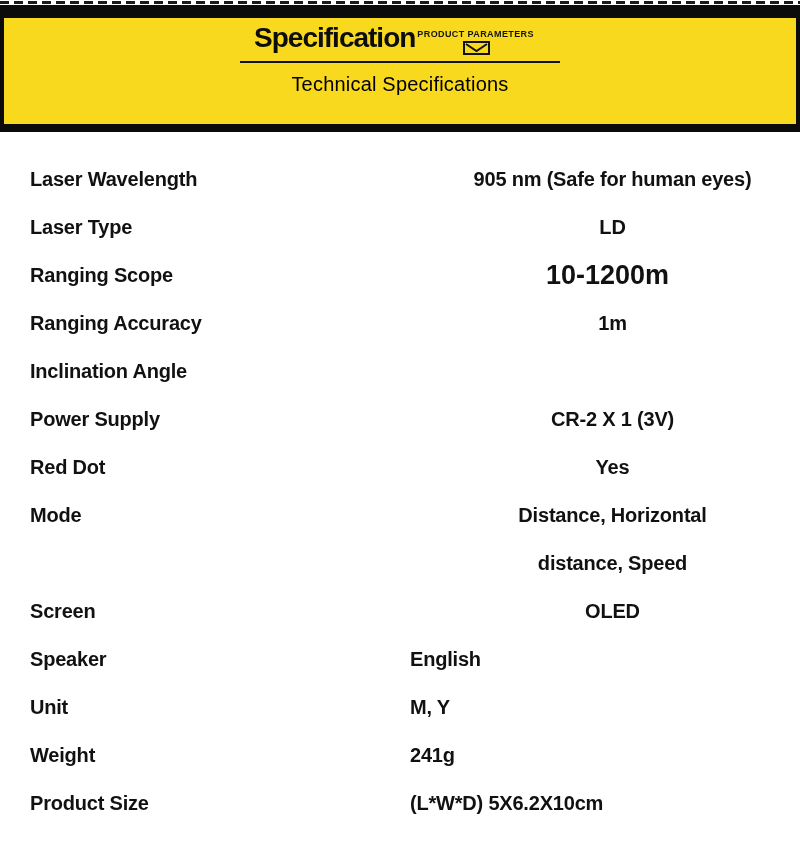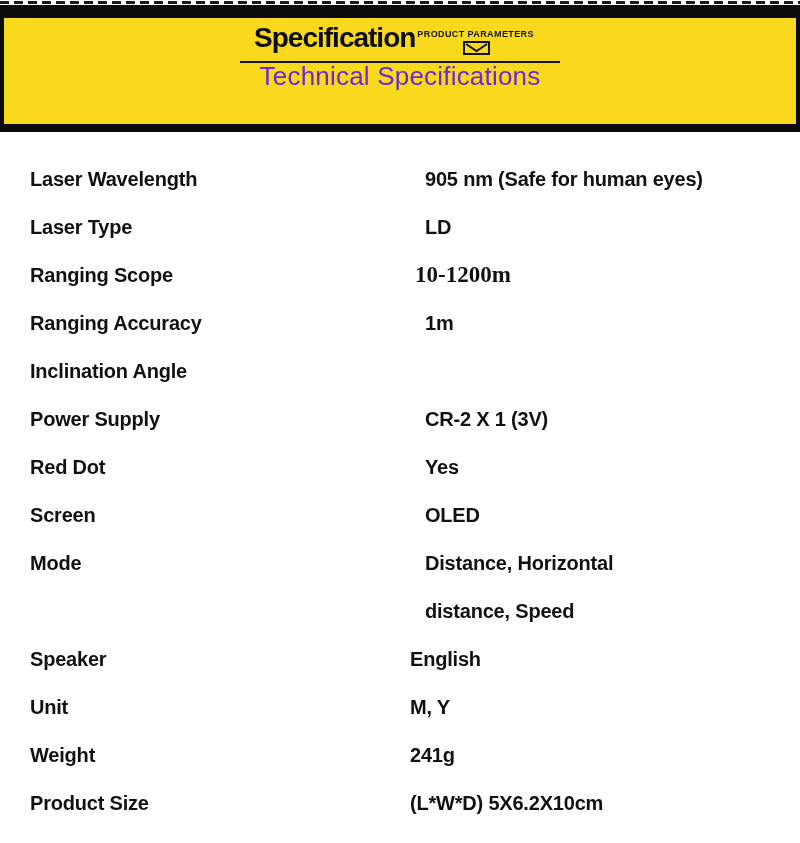--- a/index.html
+++ b/index.html
@@ -45,44 +45,44 @@
   }
   .small-caps{
     font-size:9px;font-weight:700;letter-spacing:0.4px;color:#141414;
     line-height:10px;
   }
   .envelope{margin-top:2px;margin-left:2px;display:block;}
   .rule{
     width:320px;height:2px;background:#131313;margin-top:6px;
   }
   .subheading{
-    font-size:26px;font-weight:400;letter-spacing:0.2px;color:#6d28d9;
-    margin-top:0;line-height:26px;
+    font-size:20px;font-weight:400;letter-spacing:0.2px;color:#000000;
+    margin-top:8px;line-height:26px;
   }
 
   
   .spec-table{
     margin-top:23px;
     padding-left:30px;
   }
   .spec-row{
     display:grid;
     grid-template-columns:380px 1fr;
     align-items:start;
   }
   .spec-label,.spec-value{
     font-size:20px;font-weight:700;letter-spacing:-0.2px;
     line-height:48px;white-space:pre-line;
   }
   
-  .spec-row:nth-child(-n+9) .spec-value{padding-left:15px;}
+  .spec-row:nth-child(-n+9) .spec-value{padding-left:15px;text-align:center;}
   
   .spec-row.value-large .spec-value{
-    font-size:23px;font-weight:600;letter-spacing:0;padding-left:5px;
-    font-family:Liberation Serif, serif;
+    font-size:27px;font-weight:600;letter-spacing:0;padding-left:5px;
+    font-family:Liberation Sans, sans-serif;
   }
 </style>
 </head>
 <body>
 
 <div class="page">
 
   <div class="perforation"></div>
 
   <div class="banner">
@@ -133,28 +133,28 @@
     <div class="spec-label">Power Supply</div>
     <div class="spec-value">CR-2 X 1 (3V)</div>
   </div>
 
   <div class="spec-row">
     <div class="spec-label">Red Dot</div>
     <div class="spec-value">Yes</div>
   </div>
 
   <div class="spec-row">
-    <div class="spec-label">Screen</div>
-    <div class="spec-value">OLED</div>
+    <div class="spec-label">Mode</div>
+    <div class="spec-value">Distance, Horizontal
+distance, Speed</div>
   </div>
 
   <div class="spec-row">
-    <div class="spec-label">Mode</div>
-    <div class="spec-value">Distance, Horizontal
-distance, Speed</div>
+    <div class="spec-label">Screen</div>
+    <div class="spec-value">OLED</div>
   </div>
 
   <div class="spec-row">
     <div class="spec-label">Speaker</div>
     <div class="spec-value">English</div>
   </div>
 
   <div class="spec-row">
     <div class="spec-label">Unit</div>
     <div class="spec-value">M, Y</div>

